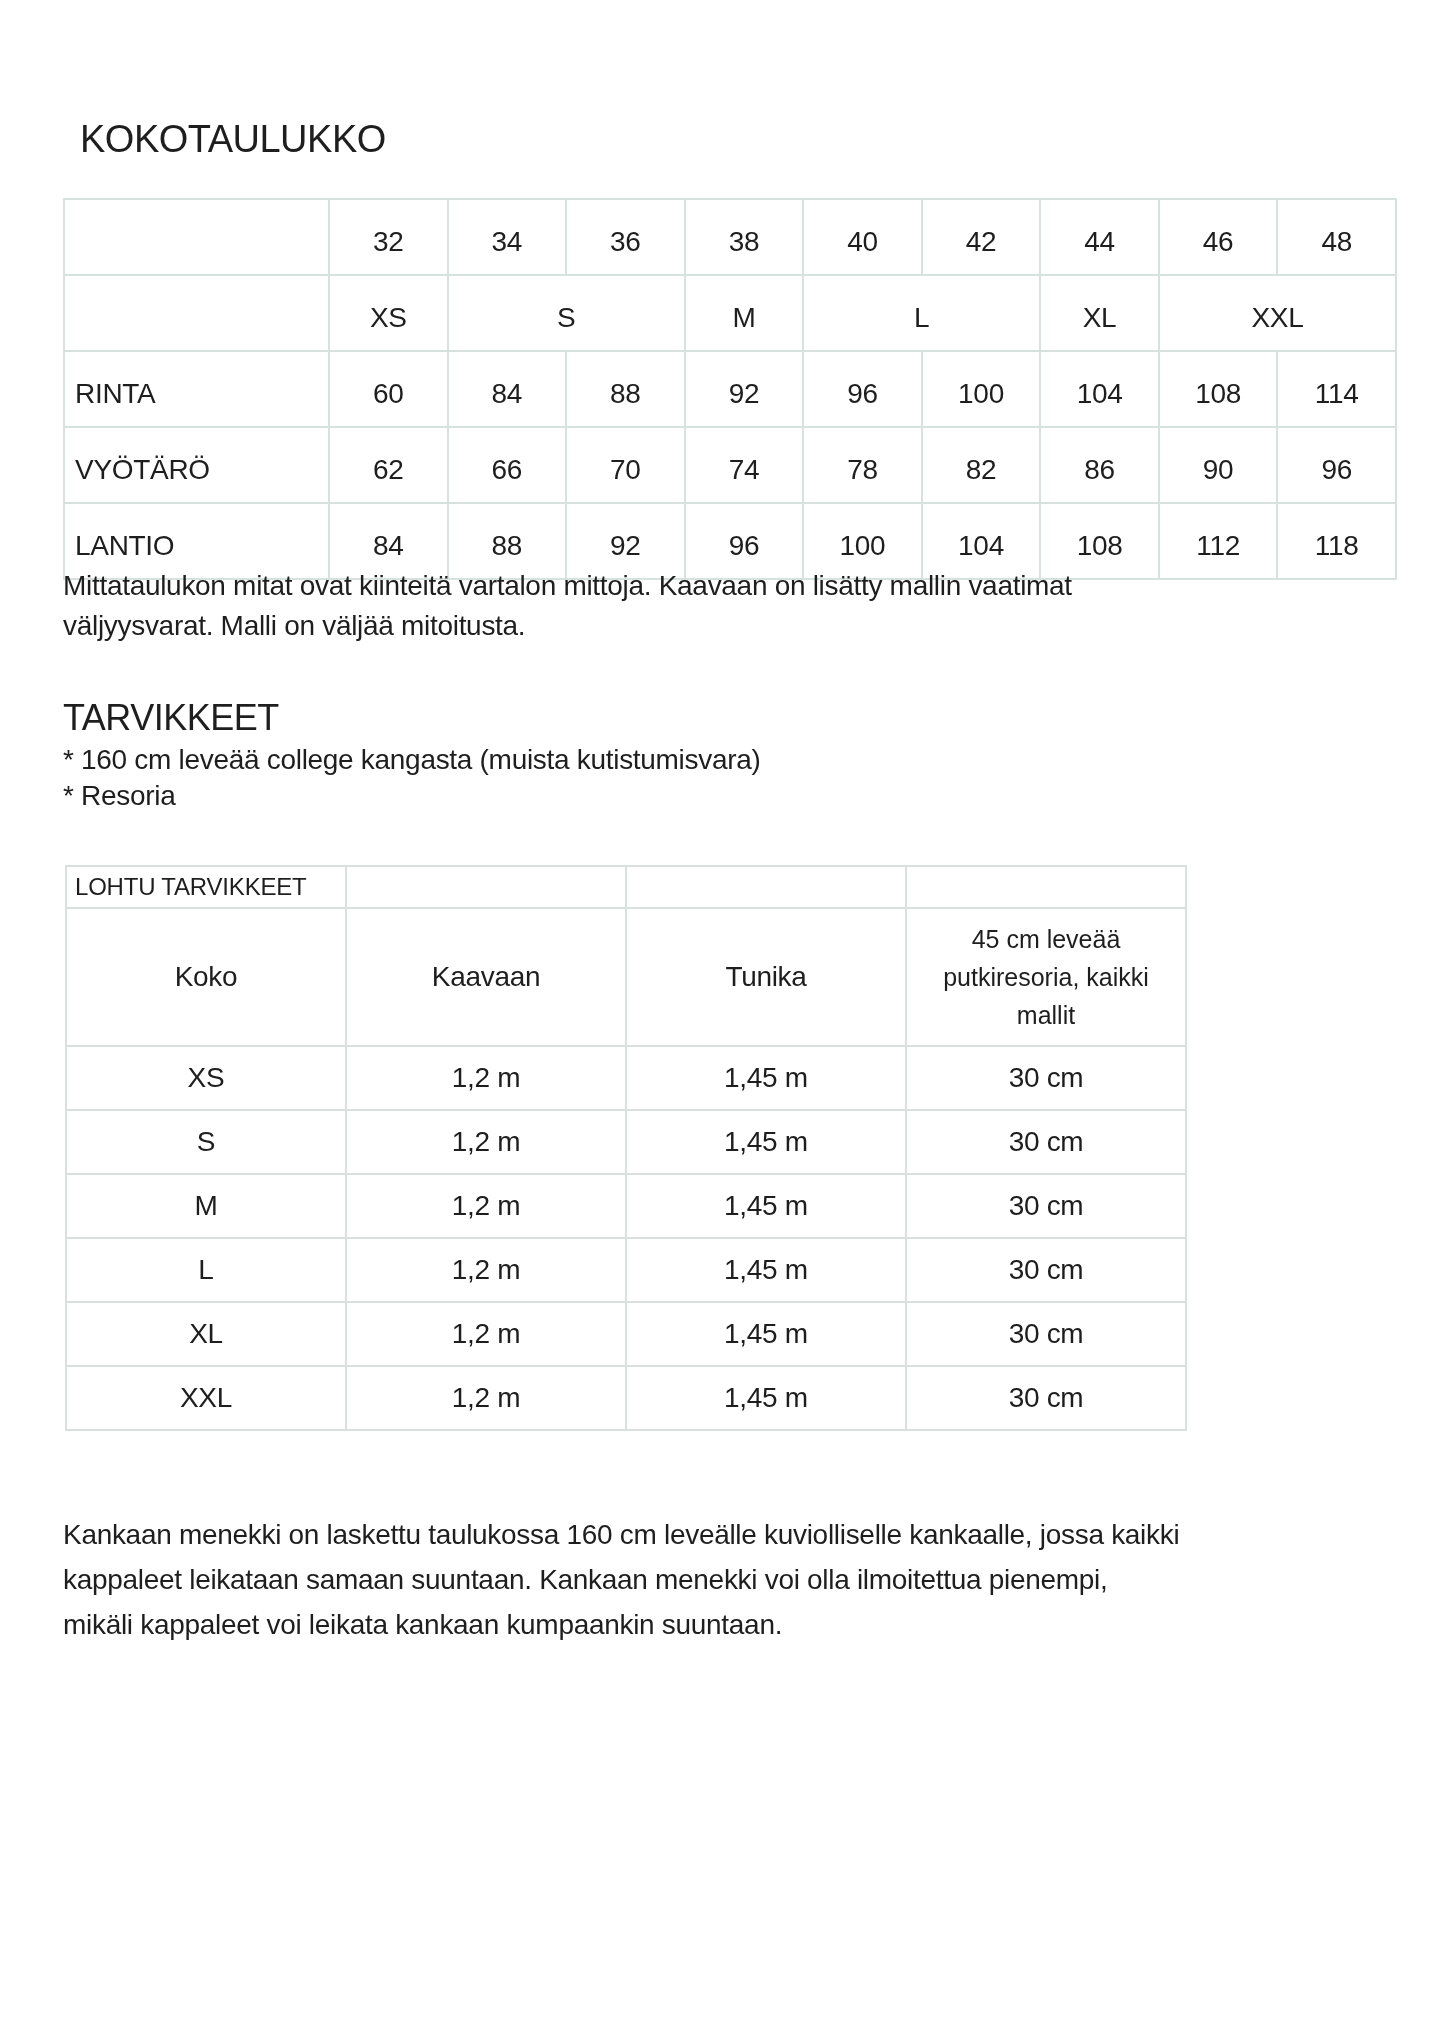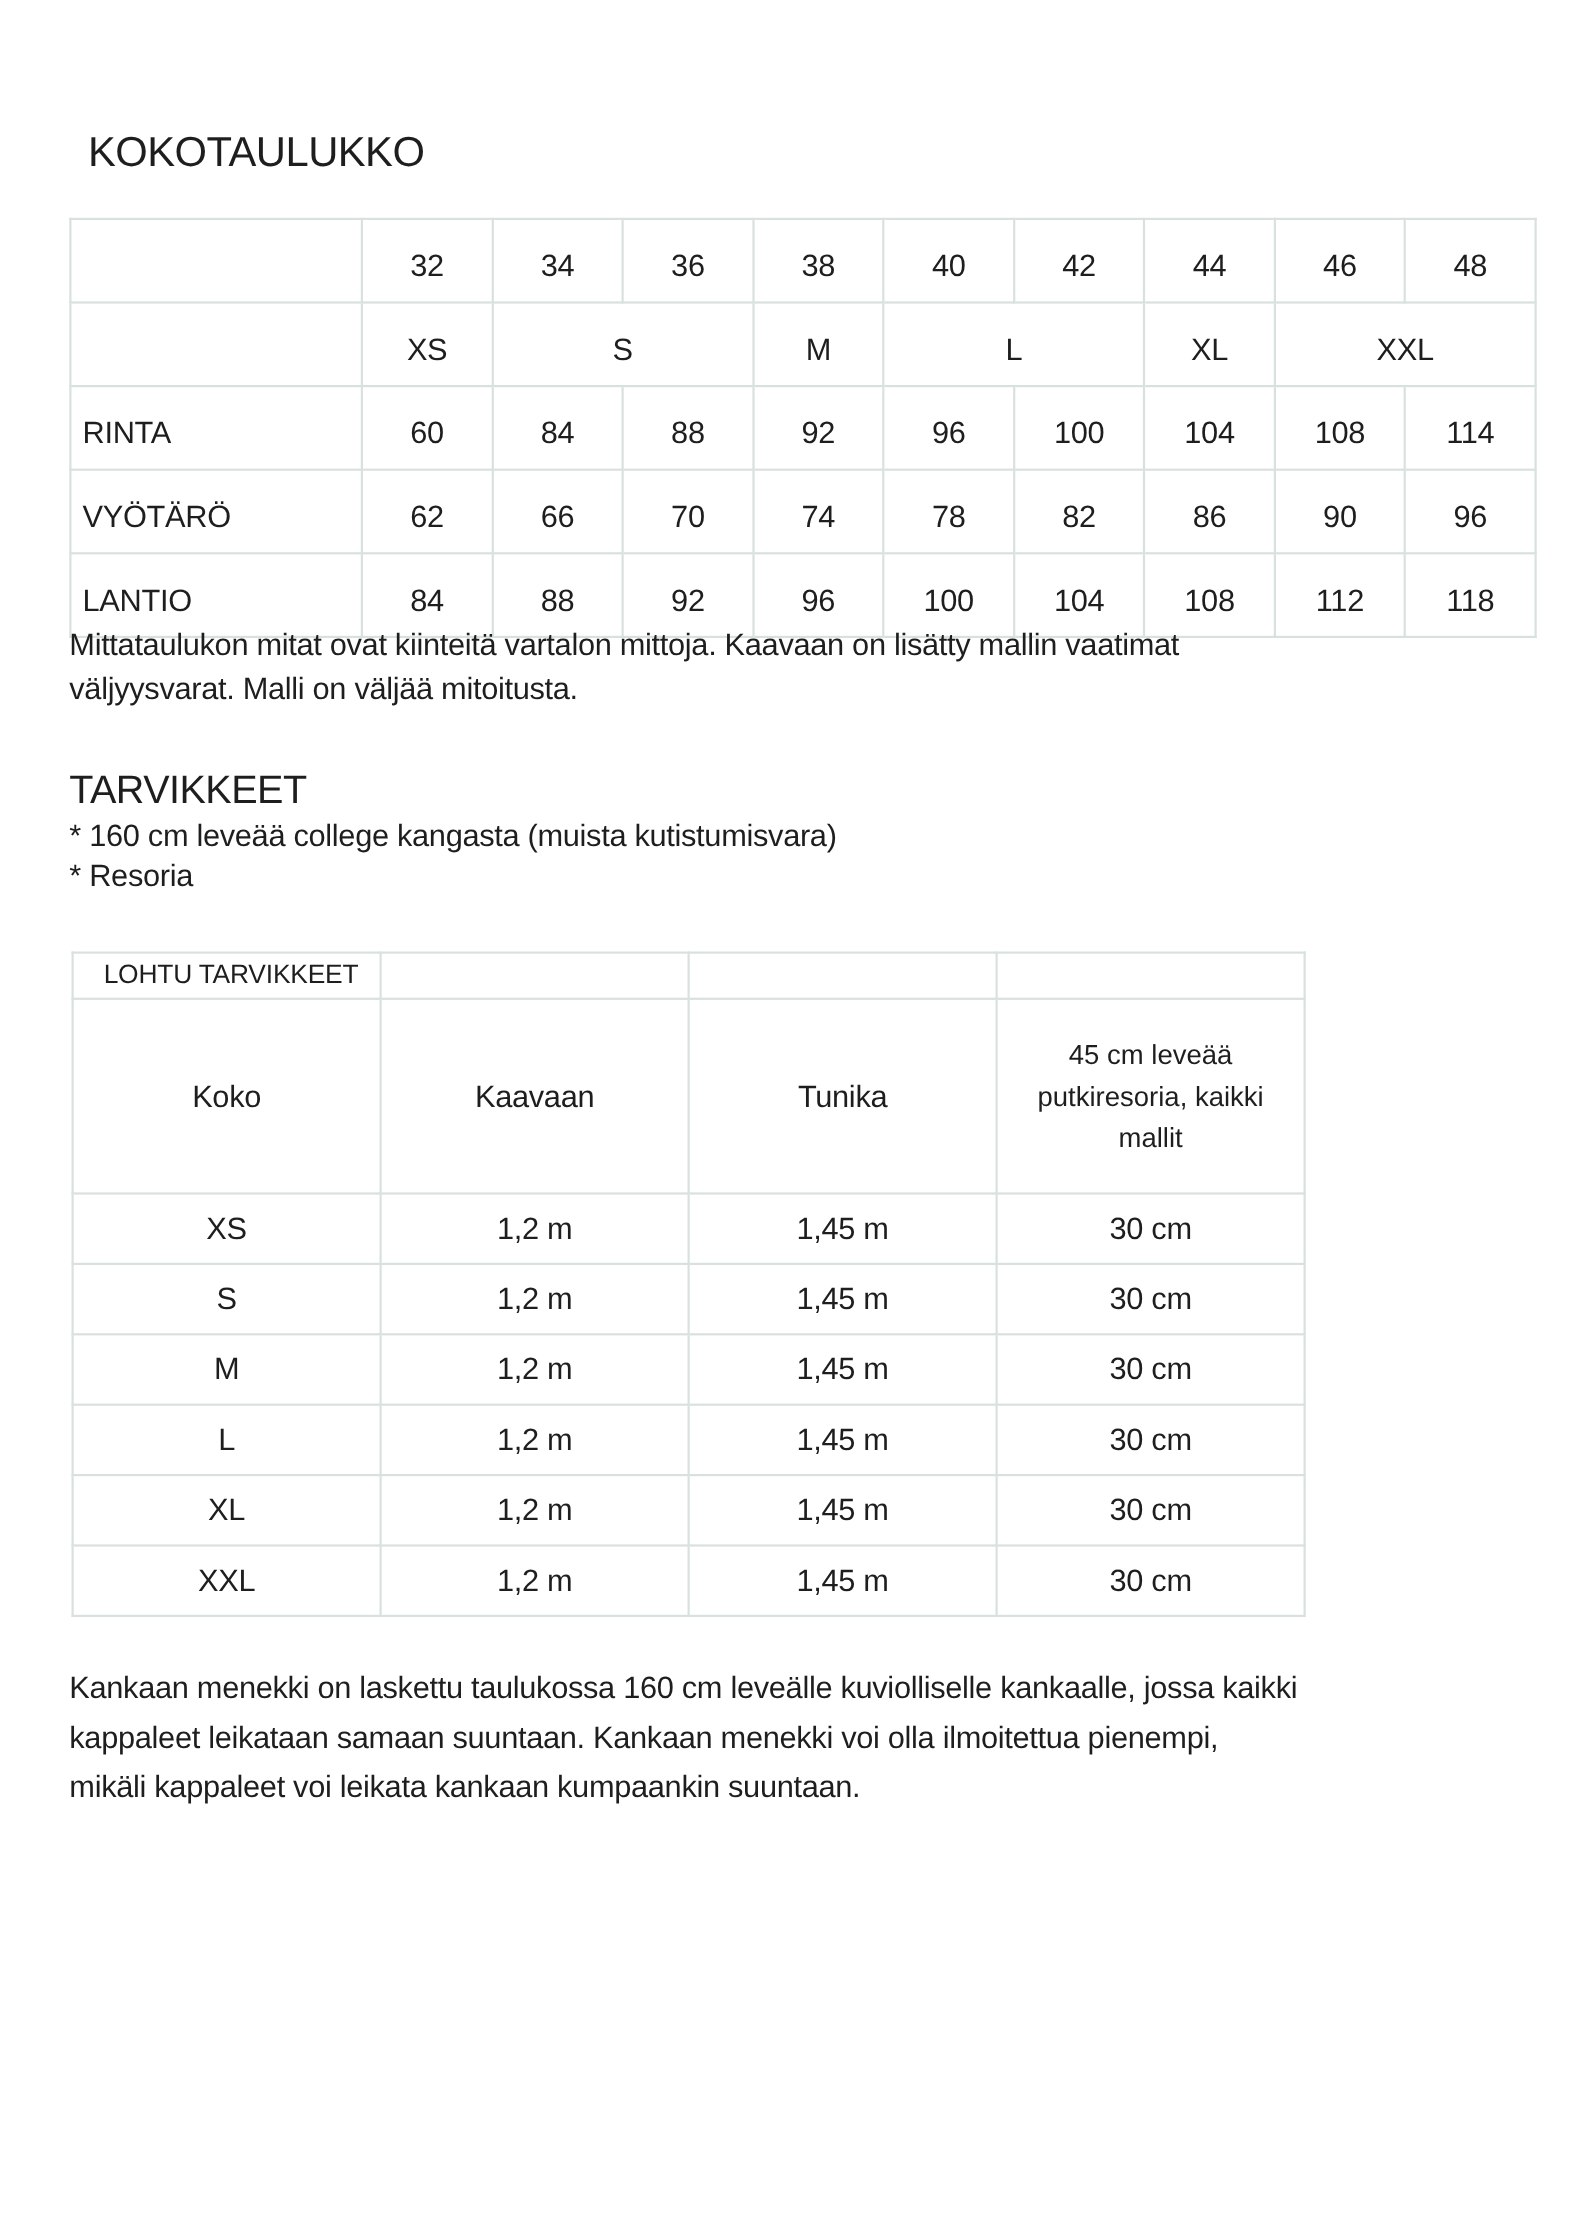--- a/index.html
+++ b/index.html
@@ -67,25 +67,25 @@
   .fabric-table-wrap { left: 65px; top: 865px; }
   .fabric-table { width: 1122px; }
   .fabric-table col { width: 280px; }
   .fabric-table td {
     text-align: center;
     vertical-align: middle;
   }
   .fabric-table tr.fabric-title-row td {
     height: 42px;
     font-size: 24px;
-    text-align: center;
+    text-align: left;
     padding-left: 8px;
     letter-spacing: -0.2px;
   }
-  .fabric-table tr.fabric-header-row td { height: 177px; }
+  .fabric-table tr.fabric-header-row td { height: 138px; }
   .fabric-table tr.fabric-header-row td.resori-header {
     font-size: 25px;
     line-height: 38px;
     white-space: normal;
     padding: 0 24px;
     letter-spacing: 0;
   }
   .fabric-table tr.fabric-data-row td { height: 64px; }
 </style>
 </head>

